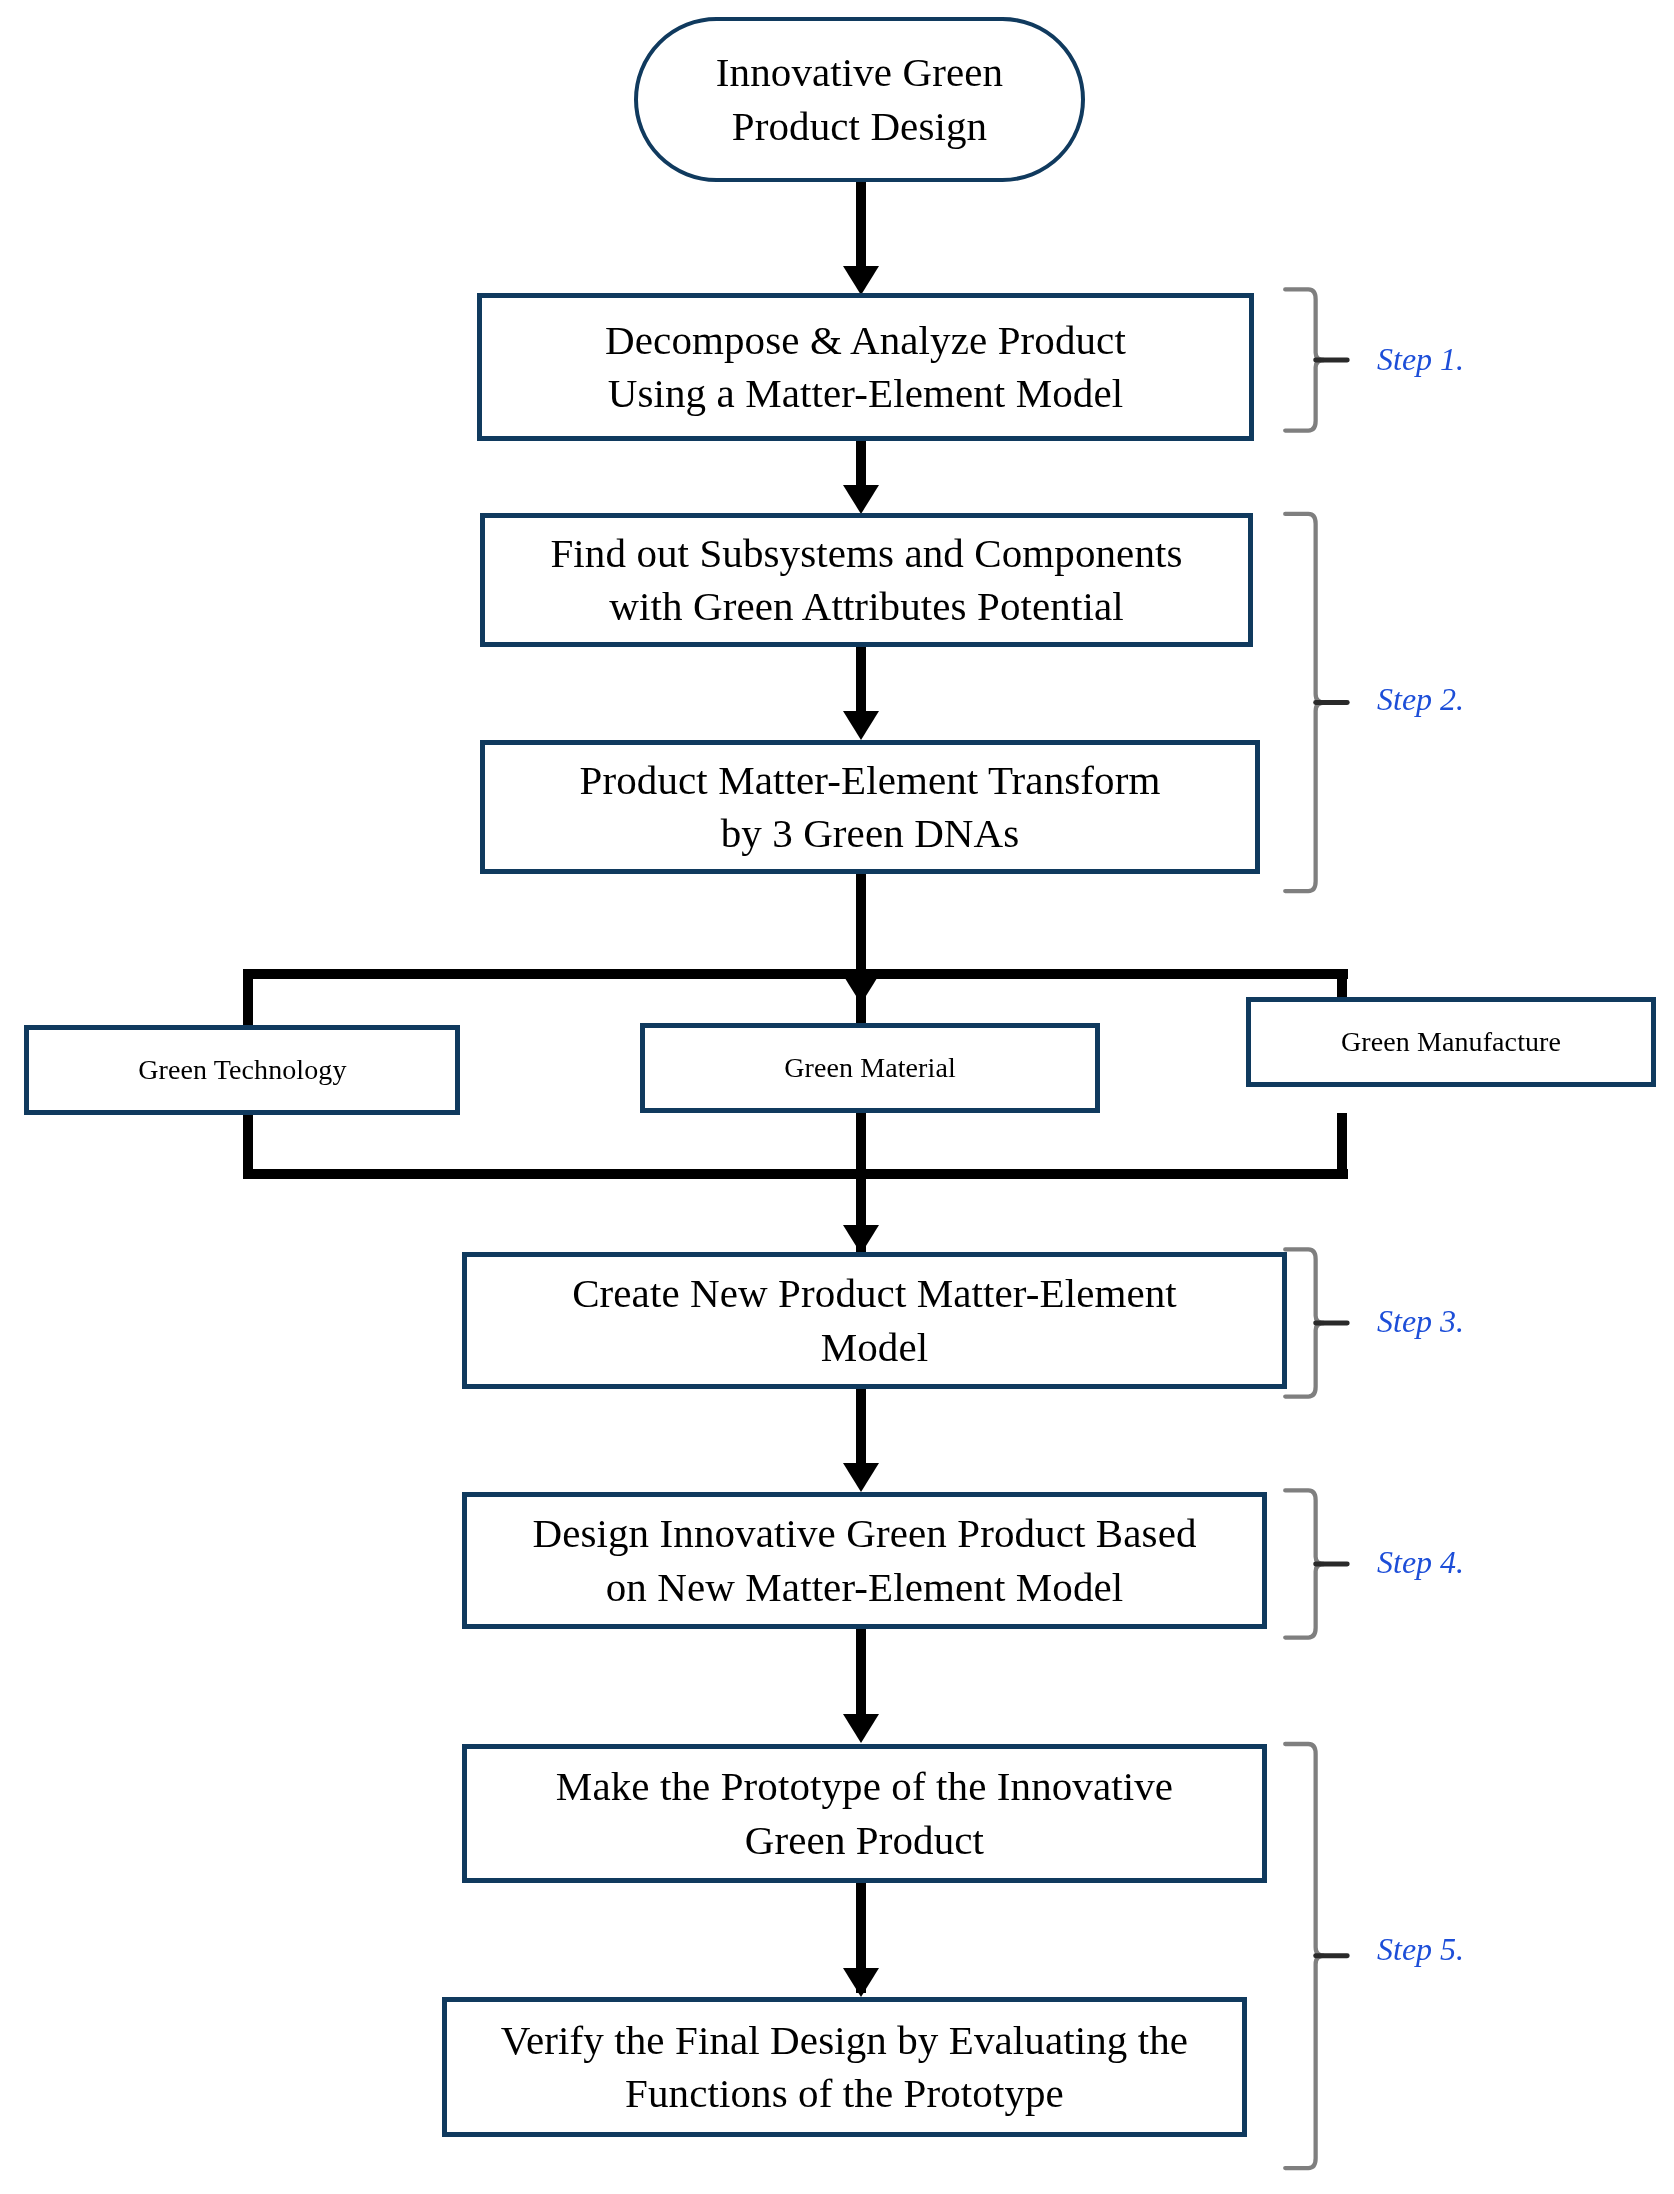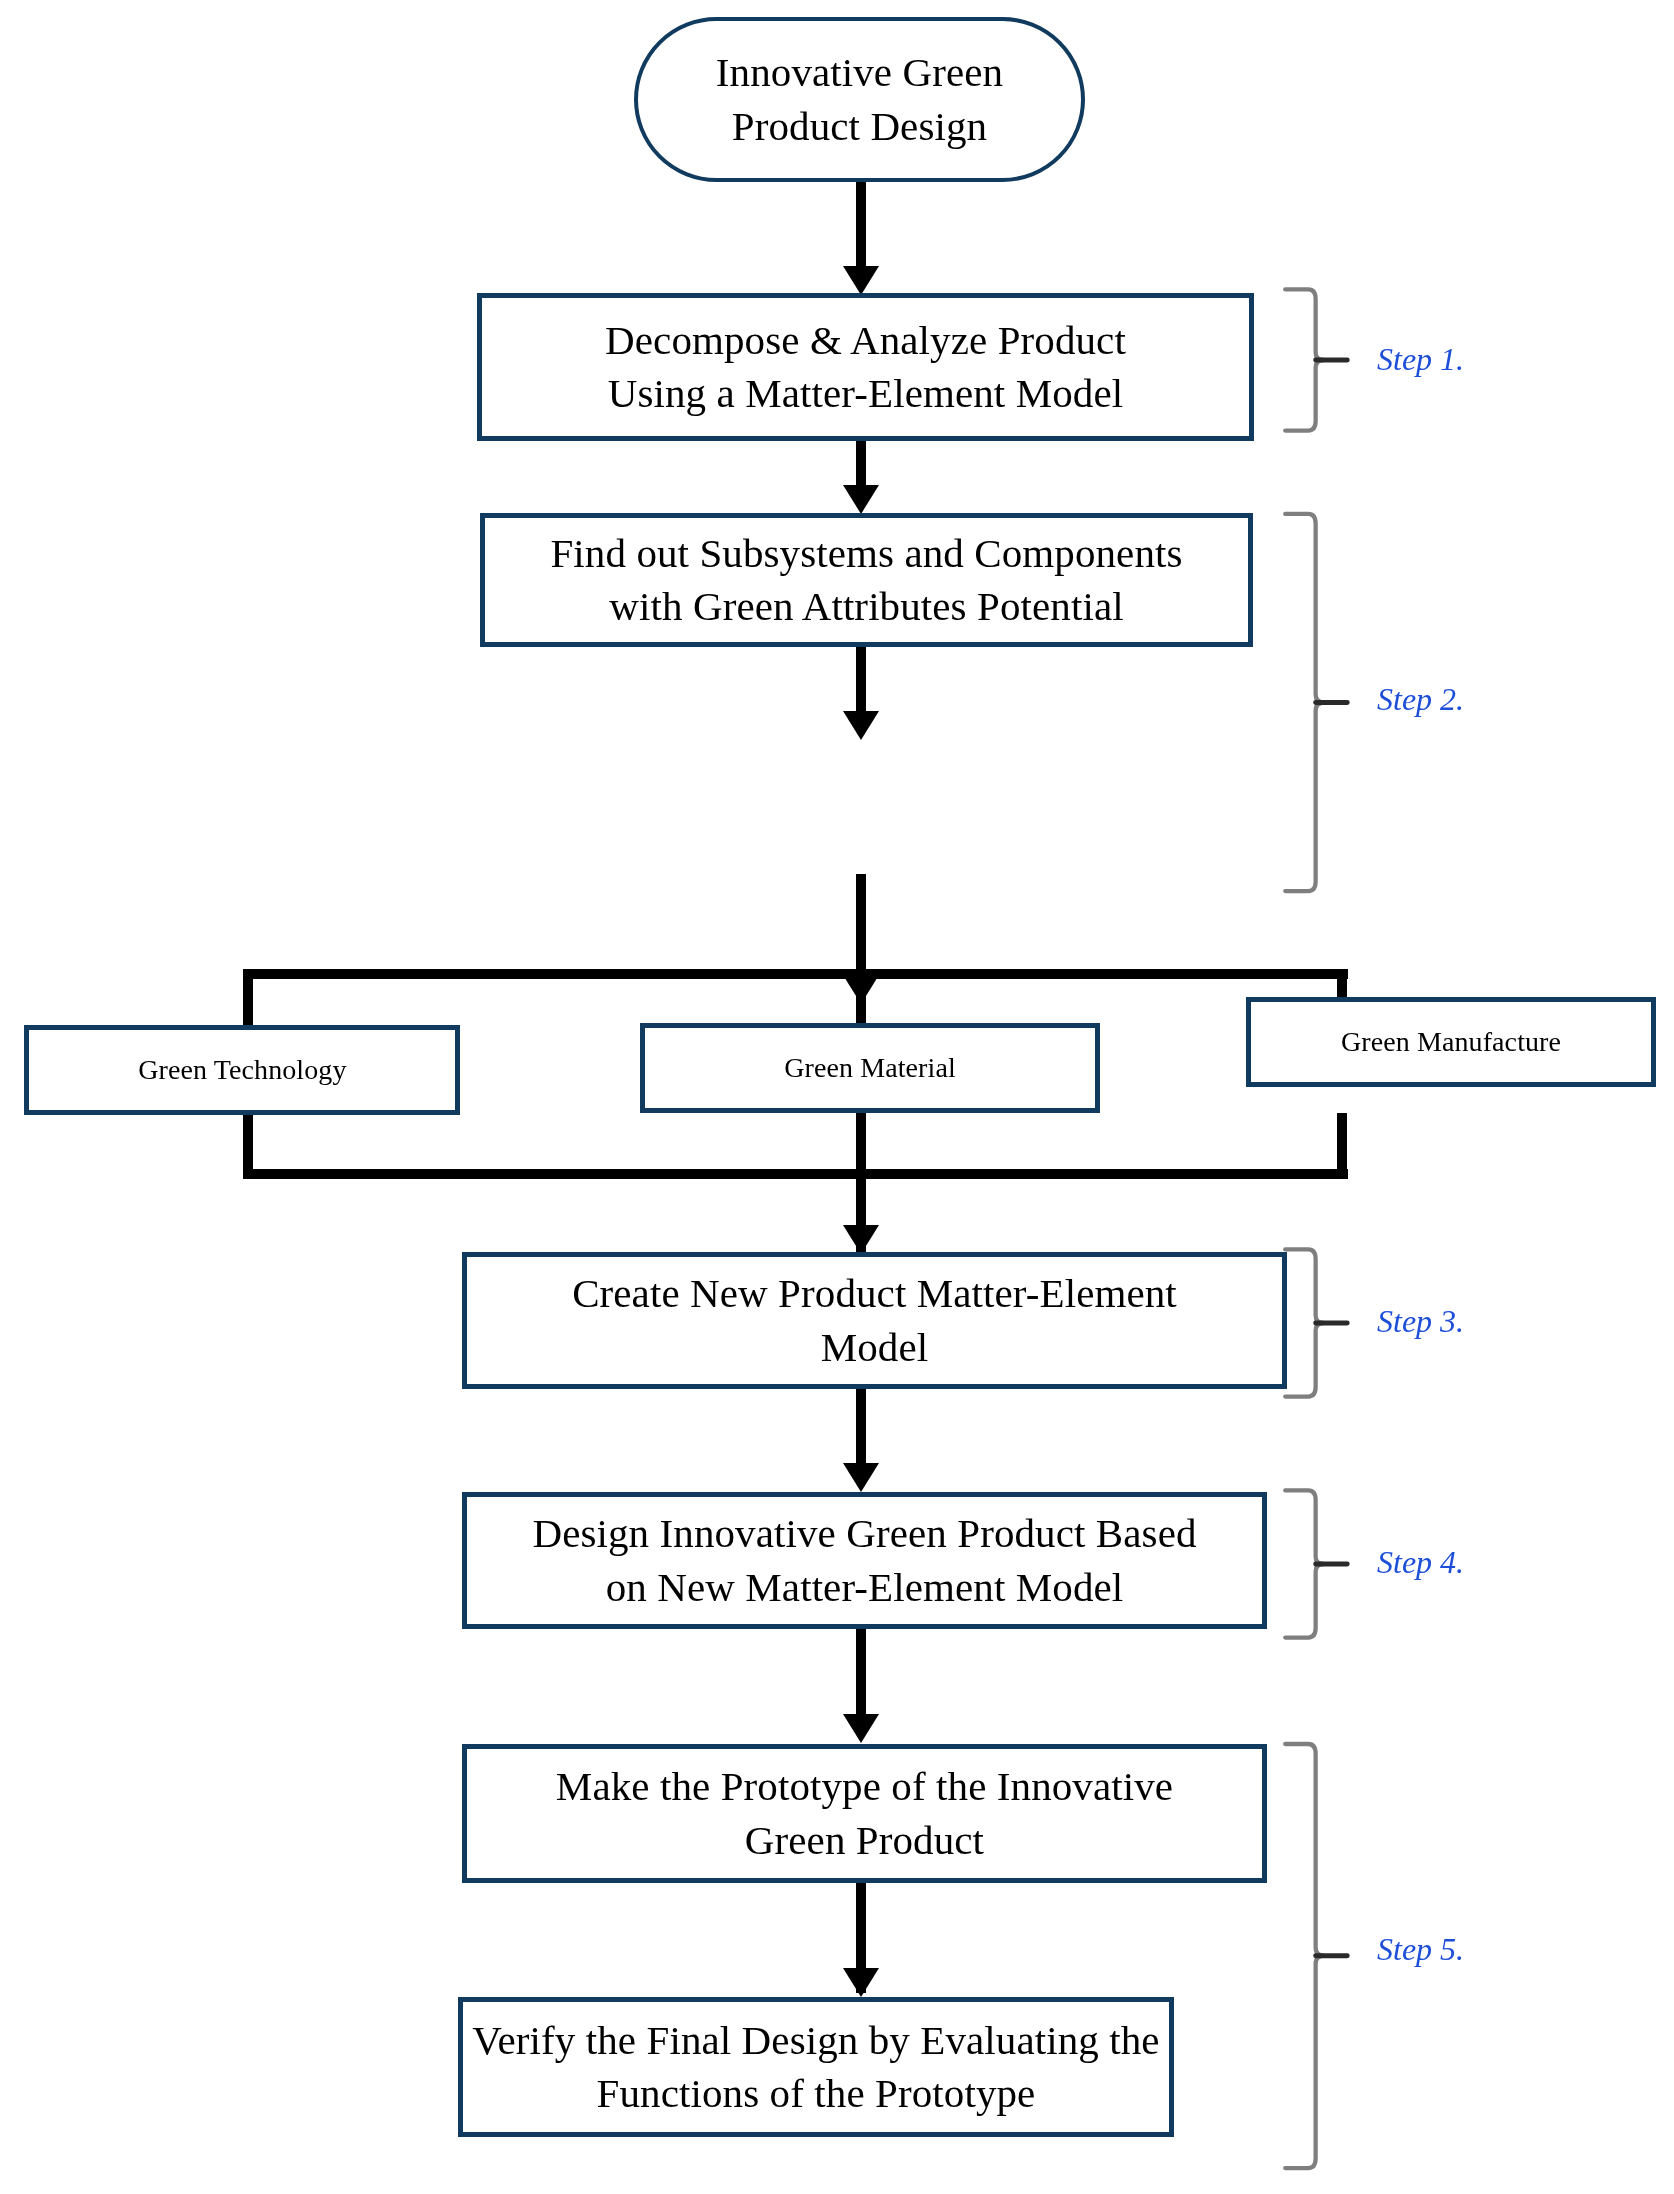--- a/index.html
+++ b/index.html
@@ -78,20 +78,24 @@
   <div class="arrowhead" style="left:843px;top:485px;"></div>
 
   <div class="node" style="left:480px;top:513px;width:773px;height:134px;">
     <span class="txt">Find out Subsystems and Components
 with  Green Attributes Potential</span>
   </div>
 
   <div class="vline" style="left:856px;top:647px;height:67px;"></div>
   <div class="arrowhead" style="left:843px;top:711px;"></div>
 
+  <div class="node" style="left:480px;top:740px;width:780px;height:134px;">
+    <span class="txt">Product Matter-Element Transform
+by 3 Green DNAs</span>
+  </div>
 
   <div class="vline" style="left:856px;top:874px;height:134px;"></div>
   <div class="arrowhead" style="left:843px;top:975px;"></div>
 
   <div class="hline" style="left:243px;top:969px;width:1105px;"></div>
   <div class="hline" style="left:243px;top:1169px;width:1105px;"></div>
 
   <div class="vline" style="left:243px;top:969px;height:62px;"></div>
   <div class="vline" style="left:243px;top:1113px;height:66px;"></div>
 
@@ -133,21 +137,21 @@
   <div class="arrowhead" style="left:843px;top:1714px;"></div>
 
   <div class="node" style="left:462px;top:1744px;width:805px;height:139px;">
     <span class="txt">Make the Prototype of the Innovative
 Green Product</span>
   </div>
 
   <div class="vline" style="left:856px;top:1883px;height:110px;"></div>
   <div class="arrowhead" style="left:843px;top:1968px;"></div>
 
-  <div class="node" style="left:458px;top:1997px;width:716px;height:140px;">
+  <div class="node" style="left:442px;top:1997px;width:805px;height:140px;">
     <span class="txt">Verify  the Final Design by Evaluating the
 Functions of  the Prototype</span>
   </div>
 
   <div class="brace" style="left:1284px;top:287px;width:73px;height:146px;">
     <svg width="73" height="146" viewBox="0 0 120 240" fill="none">
       <path d="M2 4 H40 Q52 4 52 20 V108 Q52 120 66 120 Q52 120 52 132 V220 Q52 236 40 236 H2" stroke="#7F7F7F" stroke-width="7" fill="none" stroke-linecap="round"></path>
       <path d="M52 120 H104" stroke="#2A2A2A" stroke-width="8" fill="none" stroke-linecap="round"></path>
     </svg>
   </div>

